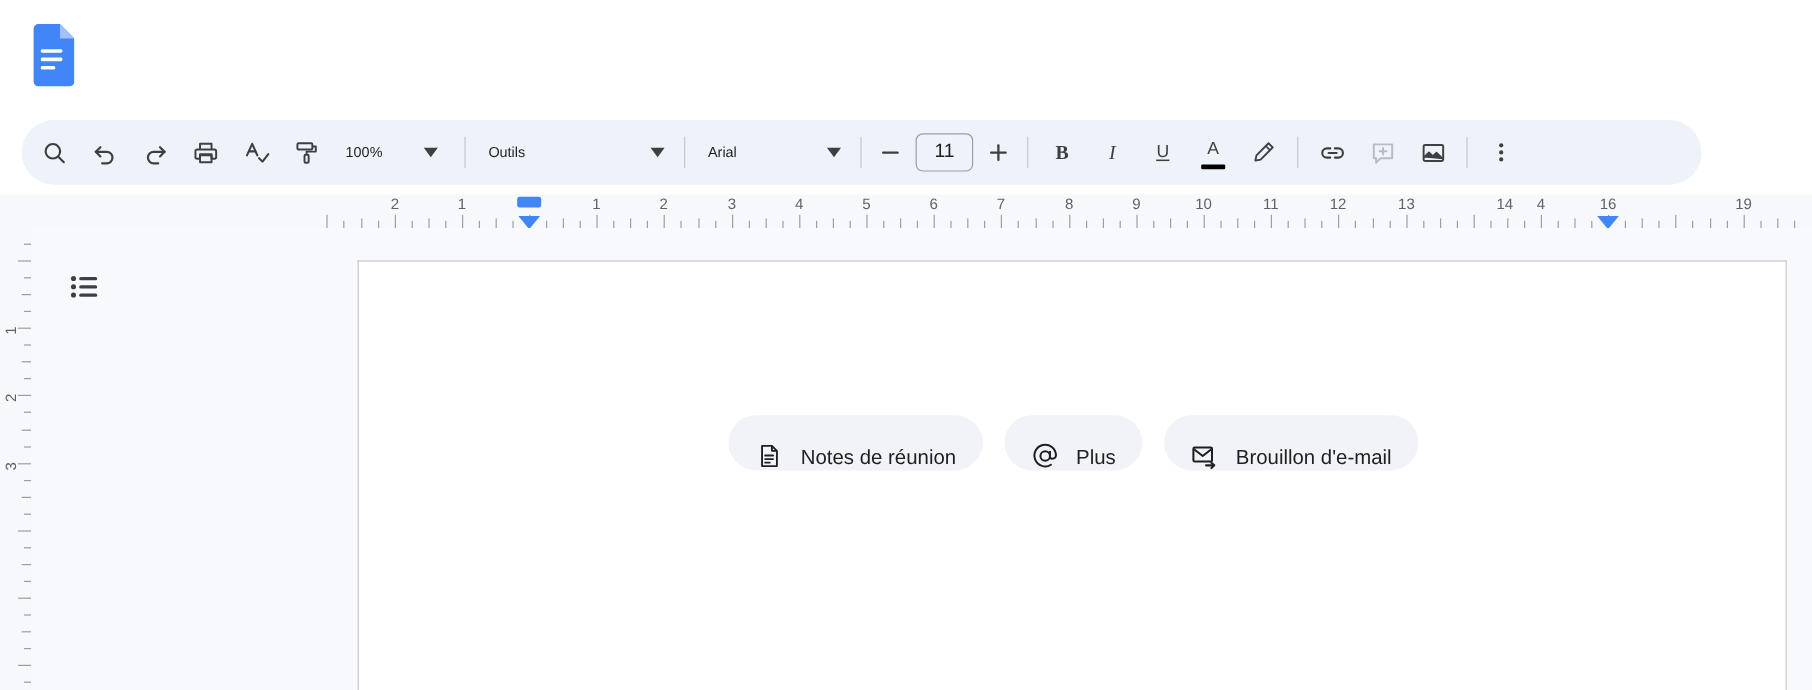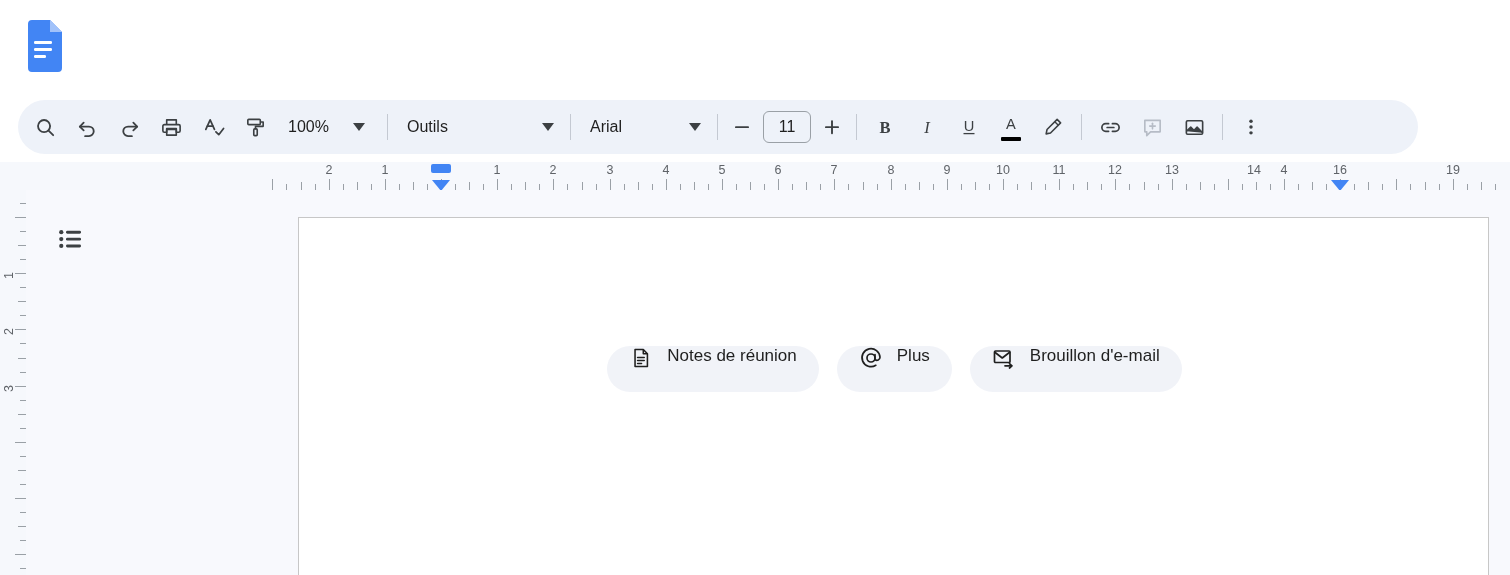--- a/index.html
+++ b/index.html
@@ -42,21 +42,21 @@
   .tb-btn {
     width: 42px; height: 42px; border-radius: 50%; display: flex;
     align-items: center; justify-content: center; cursor: pointer; flex: none;
   }
   .tb-sep { width: 1px; height: 26px; background: #c4c9d2; margin: 0 7px; flex: none; }
 
   .tb-dd {
     height: 40px; display: flex; align-items: center; border-radius: 20px;
     cursor: pointer; padding: 0 4px 0 12px; flex: none;
   }
-  .tb-dd .lbl { font-size: 16px; color: #1f1f1f; white-space: nowrap; }
+  .tb-dd .lbl { font-size: 12px; color: #1f1f1f; white-space: nowrap; }
   .caret { width: 22px; height: 22px; display: flex; align-items: center; justify-content: center; margin-left: 8px; }
 
   .zoom-dd { width: 104px; }
   .zoom-dd .lbl { width: 52px; }
   .style-dd { width: 168px; }
   .style-dd .lbl { flex: 1; }
   .font-dd { width: 132px; }
   .font-dd .lbl { flex: 1; }
 
   .fontsize-group { display: flex; align-items: center; flex: none; }
@@ -90,21 +90,21 @@
   }
 
   .page {
     position: absolute; left: 298px; top: 217px; width: 1191px; height: 358px;
     background: #ffffff; border: 1px solid #c7c7c7; border-bottom: none;
   }
 
   .chips-row { position: absolute; left: 0; top: 128px; width: 1191px; display: flex; justify-content: center; gap: 18px; }
   .chip {
     height: 46px; border-radius: 23px; background: #f1f3f8; display: flex;
-    align-items: flex-start; padding: 0 22px; cursor: pointer; gap: 14px;
+    align-items: flex-end; padding: 0 22px; cursor: pointer; gap: 14px;
   }
   .chip .chip-label { font-size: 17px; color: #1f1f1f; white-space: nowrap; }
   .chip-icon { display: flex; align-items: center; justify-content: center; width: 24px; height: 24px; }
 </style>
 </head>
 <body>
 
 <div id="app">
 
   <div class="header">

